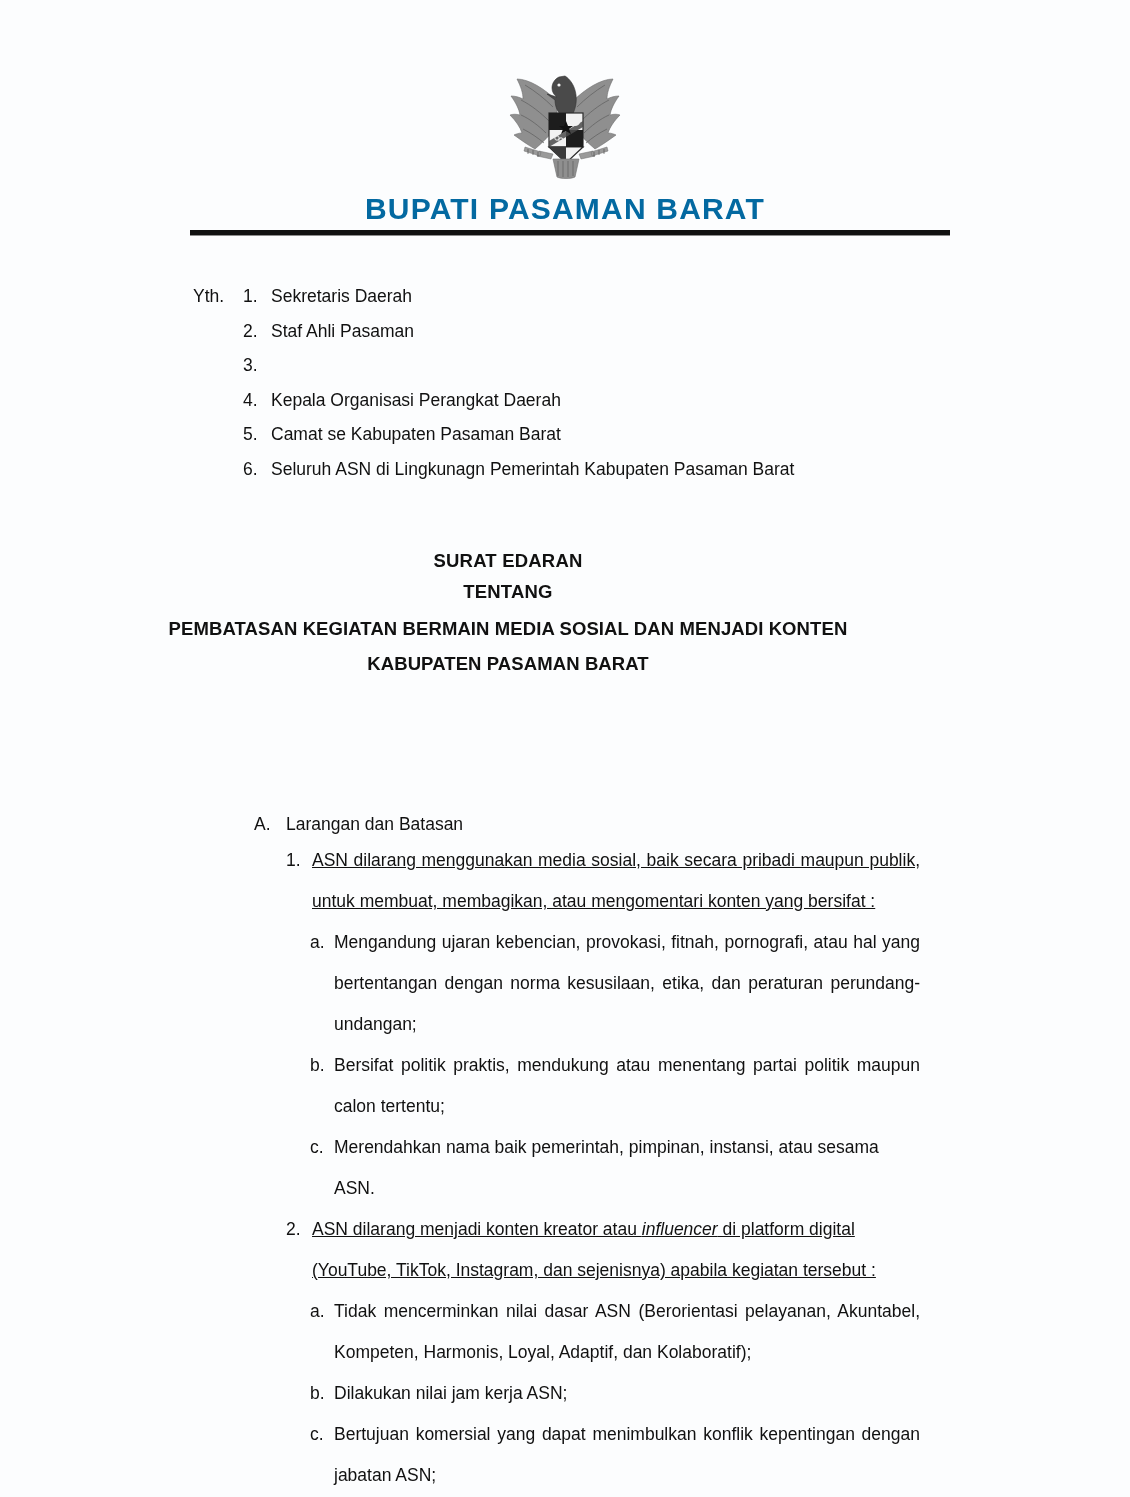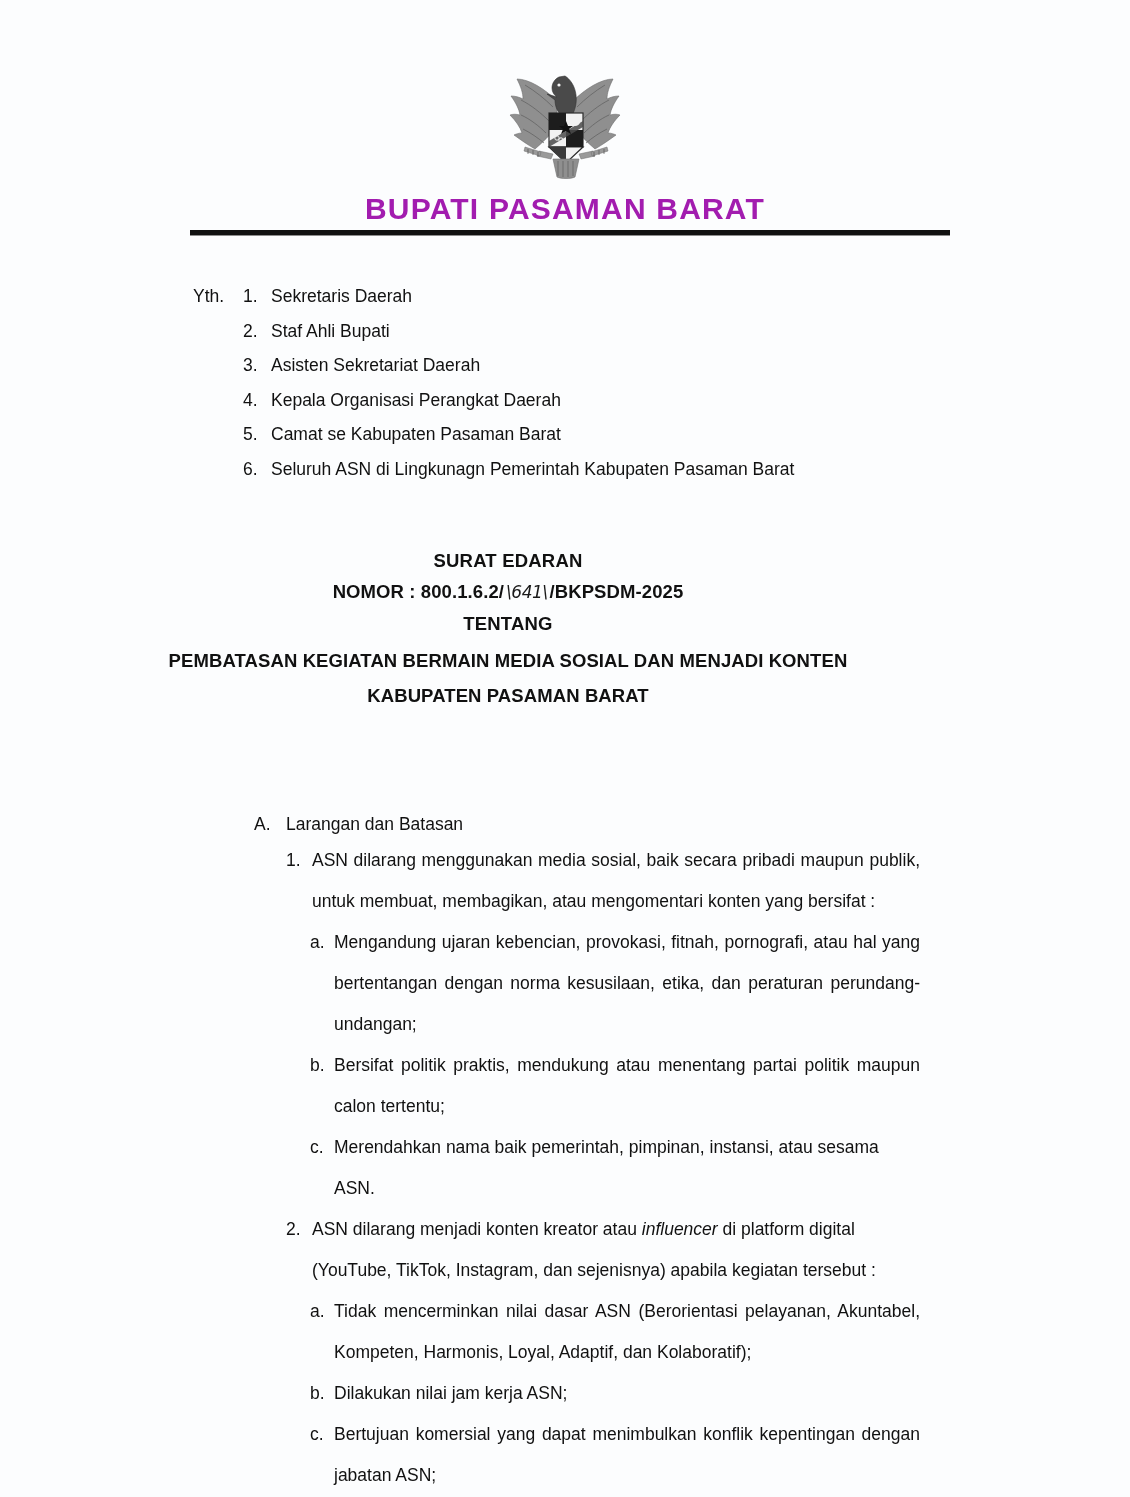--- a/index.html
+++ b/index.html
@@ -30,21 +30,21 @@
 
   .kop-title {
     position: absolute;
     left: 0;
     top: 192px;
     width: 1130px;
     text-align: center;
     font-size: 30px;
     font-weight: bold;
     letter-spacing: 1.2px;
-    color: #a21caf;
+    color: #0369a1;
     font-family: "Liberation Sans", sans-serif;
   }
   .kop-rule {
     position: absolute;
     left: 190px;
     top: 230px;
     width: 760px;
     height: 5px;
     background: #111111;
   }
@@ -135,20 +135,21 @@
     margin-left: 286px;
     margin-right: 210px;
     font-size: 17.5px;
     line-height: 41px;
   }
   .lvl1 .mk { flex: 0 0 26px; }
   .lvl1 .tx {
     flex: 1 1 auto;
     text-align: justify;
     text-justify: inter-word;
+    text-decoration: underline;
   }
 
   .lvl2 {
     display: flex;
     align-items: flex-start;
     margin-left: 310px;
     margin-right: 210px;
     font-size: 17.5px;
     line-height: 41px;
   }
@@ -247,49 +248,45 @@
 
   <div class="recipients">
     <div class="rcp-row">
       <span class="rcp-yth">Yth.</span>
       <span class="rcp-num">1.</span>
       <span class="rcp-text">Sekretaris Daerah</span>
     </div>
     <div class="rcp-row">
       <span class="rcp-yth"></span>
       <span class="rcp-num">2.</span>
-      <span class="rcp-text">Staf Ahli Bupati</span>
+      <span class="rcp-text">Staf Ahli Pasaman</span>
     </div>
     <div class="rcp-row">
       <span class="rcp-yth"></span>
       <span class="rcp-num">3.</span>
-      <span class="rcp-text">Asisten Sekretariat Daerah</span>
     </div>
     <div class="rcp-row">
       <span class="rcp-yth"></span>
       <span class="rcp-num">4.</span>
       <span class="rcp-text">Kepala Organisasi Perangkat Daerah</span>
     </div>
     <div class="rcp-row">
       <span class="rcp-yth"></span>
       <span class="rcp-num">5.</span>
       <span class="rcp-text">Camat se Kabupaten Pasaman Barat</span>
     </div>
     <div class="rcp-row">
       <span class="rcp-yth"></span>
       <span class="rcp-num">6.</span>
       <span class="rcp-text">Seluruh ASN di Lingkunagn Pemerintah Kabupaten Pasaman Barat</span>
     </div>
   </div>
 
   <div class="doc-head">
     <div class="line">SURAT EDARAN</div>
-    <div class="line nomor">
-      <span>NOMOR : 800.1.6.2/</span><span class="hand">\641\</span><span>/BKPSDM-2025</span>
-    </div>
     <div class="line">TENTANG</div>
     <div class="spacer-sm"></div>
     <div class="subject">PEMBATASAN KEGIATAN BERMAIN MEDIA SOSIAL DAN MENJADI KONTEN</div>
     <div class="subject">KABUPATEN PASAMAN BARAT</div>
   </div>
 
   <div class="body">
 
     <div class="sec-head">
       <span class="mk">A.</span>

